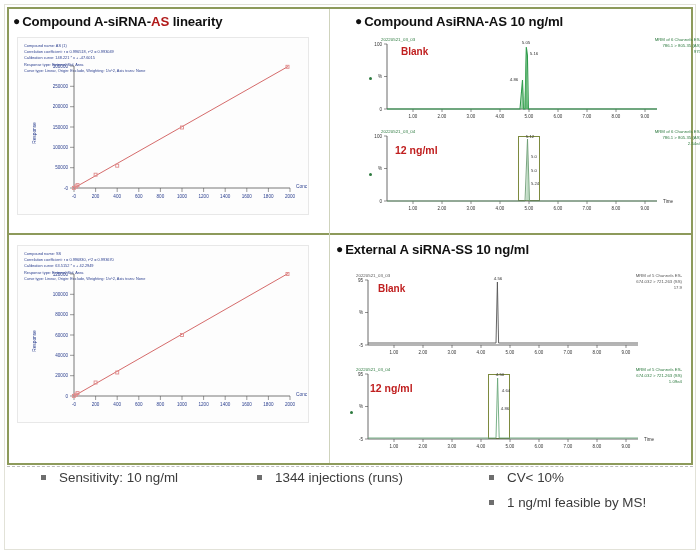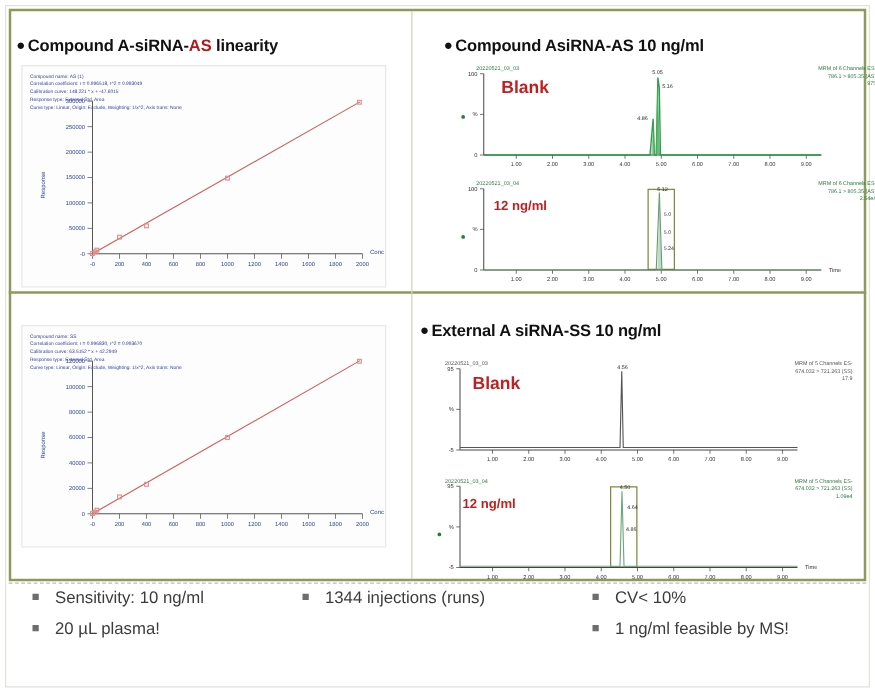--- a/index.html
+++ b/index.html
@@ -22,21 +22,21 @@
   .divider{
     position:absolute;left:7px;top:233px;width:686px;height:0;
     border-top:2px solid #8d9a5b;
   }
   .vdivider{
     position:absolute;left:329px;top:9px;width:0;height:454px;
     border-left:1px solid #cfd3bd;
   }
 
   
-  .quad{position:absolute;box-sizing:border-box;margin-top:15px;}
+  .quad{position:absolute;box-sizing:border-box;}
   .q-tl{left:9px;  top:9px;   width:318px;height:222px;}
   .q-tr{left:351px;top:9px;   width:359px;height:222px;}
   .q-bl{left:9px;  top:237px; width:318px;height:226px;}
   .q-br{left:332px;top:237px; width:359px;height:226px;}
 
   .qtitle{
     font-size:13.2px;font-weight:600;color:#111;
     letter-spacing:-0.1px;white-space:nowrap;
     margin:5px 0 0 4px;
   }
@@ -67,31 +67,31 @@
   }
   .cmrm{
     position:absolute;right:4px;top:2px;text-align:right;
     font-size:4.3px;line-height:1.45;color:#2d7a3f;white-space:nowrap;
   }
   .cmrm.grey{color:#555;}
   .ctop.grey{color:#555;}
   .clabel{
     position:absolute;font-weight:700;color:#c02020;white-space:nowrap;
   }
-  .clabel.blank{font-size:14px;}
+  .clabel.blank{font-size:10px;}
   .clabel.conc{font-size:10.5px;}
   .greenbox{
     position:absolute;border:1.6px solid #7d8a3f;box-sizing:border-box;
     background:transparent;
   }
   .ydot{position:absolute;width:3px;height:3px;border-radius:50%;background:#2d7a3f;}
 
   
   .footer{
-    position:absolute;left:0;top:470px;width:686px;height:76px;
+    position:absolute;left:15px;top:470px;width:686px;height:76px;
     box-sizing:border-box;
     text-decoration:underline;
   }
   .fcol{position:absolute;top:0;}
   .fcol.c1{left:22px;width:210px;}
   .fcol.c2{left:238px;width:220px;}
   .fcol.c3{left:470px;width:220px;}
   .bullet{
     position:relative;padding-left:22px;margin-bottom:10px;
     font-size:13.4px;color:#3c3c3c;line-height:1.15;white-space:nowrap;
@@ -488,21 +488,20 @@
         <text x="168" y="27" font-size="4.3" fill="#333" text-anchor="middle" font-family="Liberation Sans, sans-serif">4.64</text>
         <text x="167" y="45" font-size="4.3" fill="#333" text-anchor="middle" font-family="Liberation Sans, sans-serif">4.86</text>
       </svg>
     </div>
   </div>
 
   <div class="dashline"></div>
   <div class="footer">
     <div class="fcol c1">
       <div class="bullet">Sensitivity: 10 ng/ml</div>
-      <div class="bullet">20 µL plasma!</div>
     </div>
     <div class="fcol c2">
       <div class="bullet">1344 injections (runs)</div>
     </div>
     <div class="fcol c3">
       <div class="bullet">CV&lt; 10%</div>
       <div class="bullet">1 ng/ml feasible by MS!</div>
     </div>
   </div>
 

